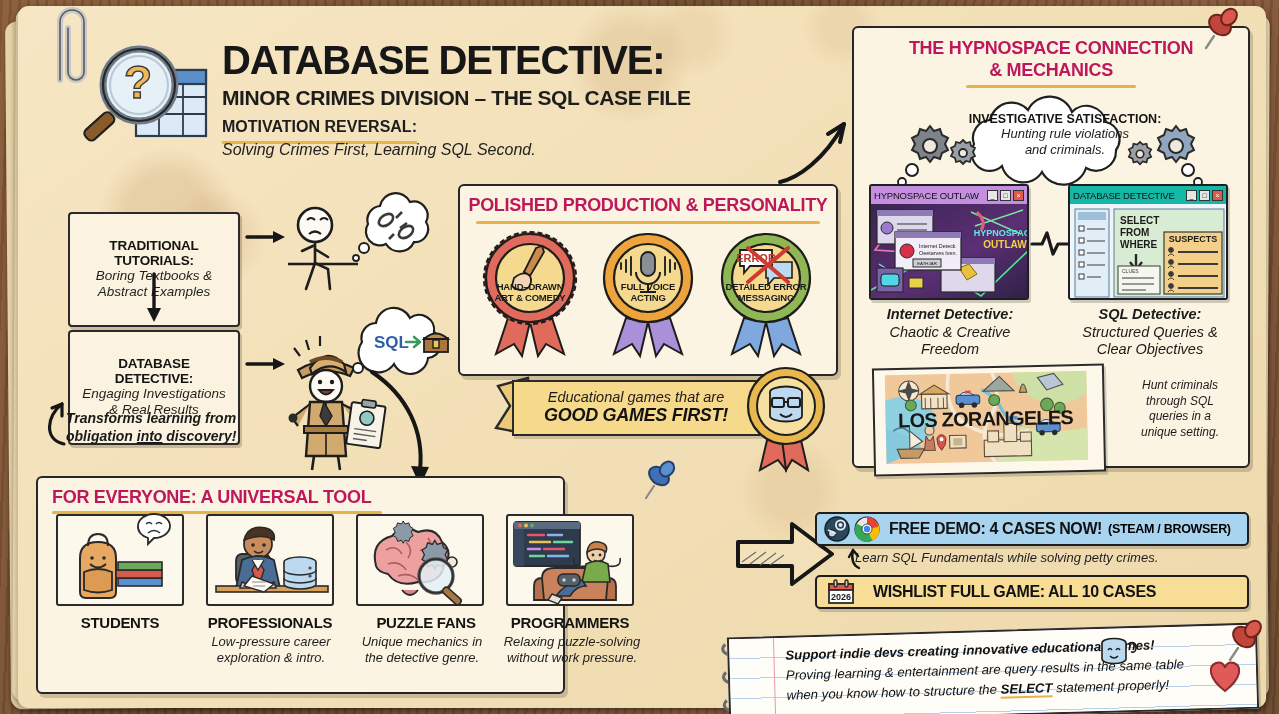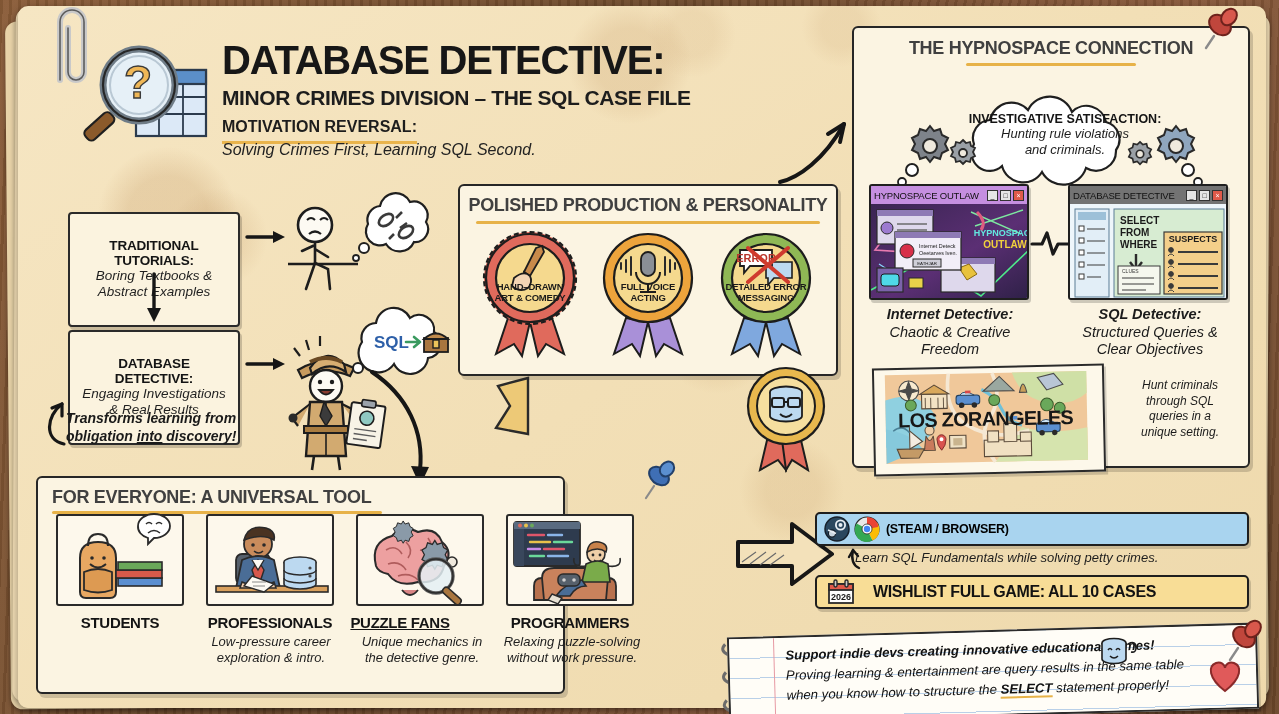--- a/index.html
+++ b/index.html
@@ -49,21 +49,21 @@
   .fb-title { font-size:13.5px; font-weight:bold; color:#141414; text-align:center; letter-spacing:-.2px;}
   .fb-body { font-size:13.5px; font-style:italic; color:#1f1f1f; text-align:center; line-height:1.22; }
 
   .transform-note { position:absolute; left:66px; top:410px; width:210px; font-size:14px; font-style:italic;
     font-weight:bold; color:#1a1a1a; line-height:1.28; }
   .transform-note u { text-decoration-thickness:2px; }
 
   
   .panel { position:absolute; background:#fbf4e2; border:2.5px solid #262626; border-radius:6px;
     box-shadow:3px 4px 0 rgba(0,0,0,.16); }
-  .panel-title { text-align:center; font-weight:bold; color:#404040; letter-spacing:-.3px; }
+  .panel-title { text-align:center; font-weight:bold; color:#be185d; letter-spacing:-.3px; }
   .underline-gold { height:3px; background:#e7b248; border-radius:2px; }
 
   
   .badge { position:absolute; width:104px; height:130px; }
   .badge .label { position:absolute; left:0; top:56px; width:104px; text-align:center;
     font-size:9.5px; font-weight:bold; color:#1a1a1a; line-height:1.12; letter-spacing:-.2px; z-index:4;}
 
   
   .banner { position:absolute; left:512px; top:380px; width:248px; height:56px; background:#f6d98a;
     border:2.5px solid #2a2a2a; box-shadow:2px 3px 0 rgba(0,0,0,.15); }
@@ -307,37 +307,42 @@
     </svg>
     <div class="label">
       <span>DETAILED ERROR</span><br>
       <span>MESSAGING</span>
     </div>
   </div>
 
   <svg style="position:absolute;left:494px;top:376px;width:36px;height:64px" viewBox="0 0 36 64">
     <path d="M34 2 L4 10 L16 30 L2 52 L34 58 Z" fill="#edc977" stroke="#2a2a2a" stroke-width="2.4"></path>
   </svg>
+  <div class="banner">
+    <div class="l1">Educational games that are</div>
+    <div class="l2">GOOD GAMES FIRST!</div>
+  </div>
   <svg style="position:absolute;left:738px;top:362px;width:96px;height:110px" viewBox="0 0 96 110">
     <path d="M30 74 L22 108 L40 98 L48 108 L52 78 Z" fill="#e06a5c" stroke="#1d1d1d" stroke-width="2"></path>
     <path d="M62 74 L70 108 L54 98 L48 108 L44 78 Z" fill="#e06a5c" stroke="#1d1d1d" stroke-width="2"></path>
     <circle cx="48" cy="44" r="38" fill="#e8b84e" stroke="#1d1d1d" stroke-width="2.2"></circle>
     <circle cx="48" cy="44" r="29" fill="#f6df9f" stroke="#1d1d1d" stroke-width="2"></circle>
     <g transform="translate(30,24)">
       <ellipse cx="18" cy="6" rx="16" ry="5.5" fill="#bcd9f0" stroke="#1d1d1d" stroke-width="1.8"></ellipse>
       <path d="M2 6 v24 a16 5.5 0 0 0 32 0 V6" fill="#bcd9f0" stroke="#1d1d1d" stroke-width="1.8"></path>
       <rect x="4" y="12" width="12" height="9" rx="2" fill="none" stroke="#1d1d1d" stroke-width="2"></rect>
       <rect x="20" y="12" width="12" height="9" rx="2" fill="none" stroke="#1d1d1d" stroke-width="2"></rect>
       <path d="M16 16 h4" stroke="#1d1d1d" stroke-width="2"></path>
       <path d="M12 28 q6 6 12 0" fill="none" stroke="#1d1d1d" stroke-width="1.8"></path>
     </g>
   </svg>
 
   <div class="panel" style="left:852px;top:26px;width:398px;height:442px;">
     <div class="panel-title" style="font-size:18px;margin-top:10px;">THE HYPNOSPACE CONNECTION</div>
+    <div class="panel-title" style="font-size:18px;margin-top:1px;">&amp; MECHANICS</div>
     <div class="underline-gold" style="margin:4px 112px 0;"></div>
   </div>
 
   <div class="pin" style="left:1196px;top:6px;">
     <svg viewBox="0 0 44 44">
       <path d="M18 30 L10 42" stroke="#8a8a8a" stroke-width="2.4" stroke-linecap="round"></path>
       <ellipse cx="24" cy="19" rx="12" ry="9" transform="rotate(40 24 19)" fill="#c0463c" stroke="#6e221c" stroke-width="2"></ellipse>
       <ellipse cx="33" cy="11" rx="7" ry="9" transform="rotate(40 33 11)" fill="#d8584c" stroke="#6e221c" stroke-width="2"></ellipse>
     </svg>
   </div>
@@ -414,21 +419,21 @@
         <rect x="10" y="70" width="18" height="12" rx="3" fill="#4fd8e8" stroke="#1a1a1a" stroke-width="1"></rect>
         <rect x="38" y="74" width="14" height="10" fill="#e8d24a" stroke="#2a2a2a" stroke-width="1"></rect>
         <text x="134" y="32" text-anchor="middle" font-family="Liberation Sans, sans-serif" font-size="9" font-weight="bold" fill="#63e8e0">HYPNOSPACE</text>
         <text x="134" y="44" text-anchor="middle" font-family="Liberation Sans, sans-serif" font-size="10" font-weight="bold" fill="#f2d23c">OUTLAW</text>
         <path d="M106 8 q10 10 4 18" stroke="#e05a80" stroke-width="3" fill="none"></path>
       </svg>
     </div>
   </div>
 
   <div class="win" style="left:1068px;top:184px;width:160px;height:116px;background:#cfe4f3;">
-    <div class="tb" style="background:#737373;">
+    <div class="tb" style="background:#14b8a6;">
       <span class="t">DATABASE DETECTIVE</span>
       <span class="btns">
         <i>_</i>
         <i>□</i>
         <i style="background:#e05a4a;color:#fff">×</i>
       </span>
     </div>
     <div style="position:relative;height:98px;background:#eef6fb;">
       <svg viewBox="0 0 160 98" style="position:absolute;inset:0;width:160px;height:98px">
         <rect x="5" y="5" width="34" height="88" fill="#e2eef7" stroke="#5a7d96" stroke-width="1"></rect>
@@ -636,21 +641,21 @@
         <circle cx="94" cy="46" r="5" fill="#efe9dd"></circle>
       </g>
       <g fill="#8a9aa8" stroke="#2a2a2a" stroke-width="1.6">
         <path d="M60 8 l3 5 6 -2 2 6 5 3 -3 6 3 6 -5 3 -2 6 -6 -2 -3 5 -3 -5 -6 2 -2 -6 -5 -3 3 -6 -3 -6 5 -3 2 -6 6 2 Z" transform="translate(8,0) scale(.62)"></path>
       </g>
       <circle cx="78" cy="60" r="17" fill="#e4f0f5" fill-opacity=".85" stroke="#5a5a5a" stroke-width="3.4"></circle>
       <circle cx="78" cy="60" r="17" fill="none" stroke="#2a2a2a" stroke-width="1.4"></circle>
       <rect x="88" y="70" width="22" height="7" rx="3" transform="rotate(42 88 70)" fill="#a9763f" stroke="#2a2a2a" stroke-width="1.6"></rect>
     </svg>
   </div>
-  <div class="card-title" style="left:332px;top:614px;width:136px;text-decoration:underline;">PUZZLE FANS</div>
+  <div class="card-title" style="left:358px;top:614px;width:136px;">PUZZLE FANS</div>
   <div class="card-desc" style="left:346px;top:634px;width:152px;">
     <span>Unique mechanics in</span><br>
     <span>the detective genre.</span>
   </div>
 
   <div class="card" style="left:506px;top:514px;width:128px;height:92px;">
     <svg viewBox="0 0 128 92" style="position:absolute;inset:0;width:128px;height:92px">
       <rect x="6" y="6" width="66" height="44" rx="3" fill="#2e3b4e" stroke="#2a2a2a" stroke-width="1.8"></rect>
       <rect x="6" y="6" width="66" height="7" fill="#5a6b80"></rect>
       <circle cx="12" cy="9.5" r="2" fill="#e06a5c"></circle>
@@ -708,20 +713,21 @@
     </svg>
     <svg style="width:26px;height:26px;margin-left:4px;flex:none" viewBox="0 0 26 26">
       <circle cx="13" cy="13" r="12" fill="#e8e8e8" stroke="#2a2a2a" stroke-width="1.2"></circle>
       <path d="M13 1 a12 12 0 0 1 10.4 6 L13 7 Z" fill="#ea4335"></path>
       <path d="M23.4 7 a12 12 0 0 1 -5 17.6 L13 13 Z" fill="#fbbc05"></path>
       <path d="M18.4 24.6 a12 12 0 0 1 -15.8 -17 L13 13 Z" fill="#34a853"></path>
       <path d="M13 7 h10.4 a12 12 0 0 1 .6 4 L13 13 Z" fill="#ea4335"></path>
       <circle cx="13" cy="13" r="5" fill="#fff" stroke="#2a2a2a" stroke-width=".8"></circle>
       <circle cx="13" cy="13" r="3.2" fill="#4285f4"></circle>
     </svg>
+    <span class="txt" style="margin-left:9px">FREE DEMO: 4 CASES NOW!</span>
     <span class="small" style="margin-left:6px">(STEAM / BROWSER)</span>
   </div>
   <svg style="position:absolute;left:845px;top:546px;width:22px;height:24px" viewBox="0 0 22 24">
     <path d="M14 22 q-9 -4 -6 -18" fill="none" stroke="#161616" stroke-width="2.4" stroke-linecap="round"></path>
     <path d="M8 4 L4 11 M8 4 L13 10" stroke="#161616" stroke-width="2.4" fill="none" stroke-linecap="round"></path>
   </svg>
   <div class="cta-note">Learn SQL Fundamentals while solving petty crimes.</div>
 
   <div class="cta cta-wish">
     <svg style="width:28px;height:26px;margin-left:10px;flex:none" viewBox="0 0 28 26">

